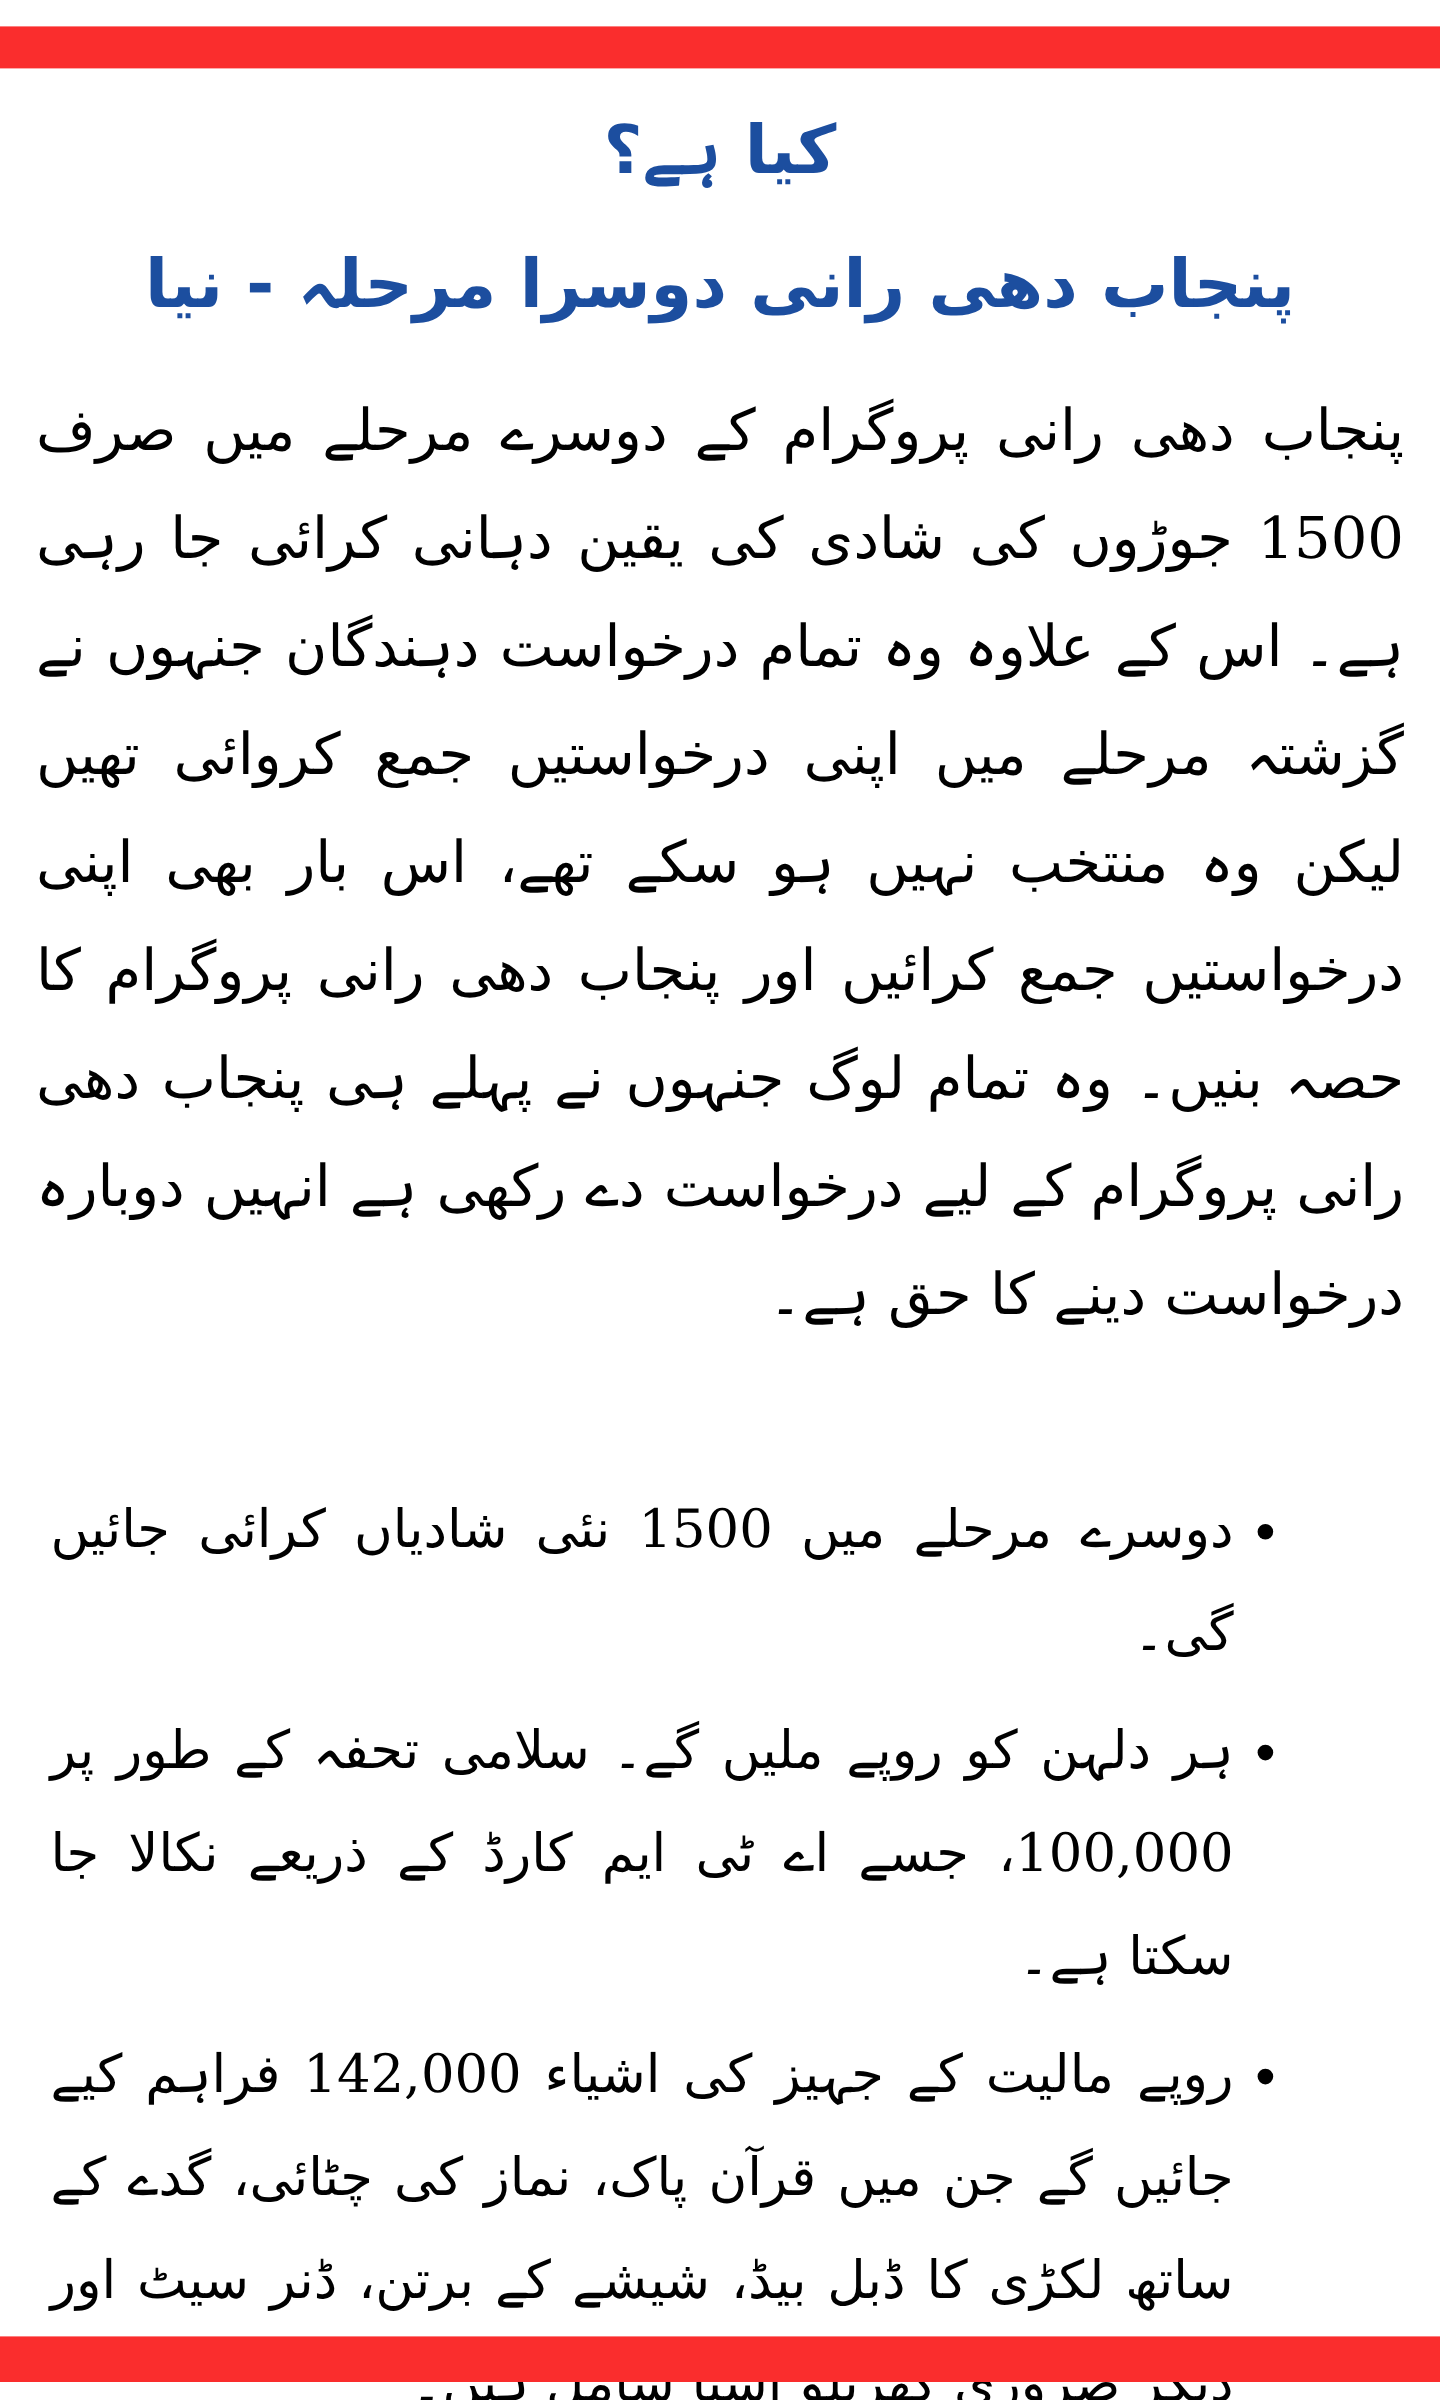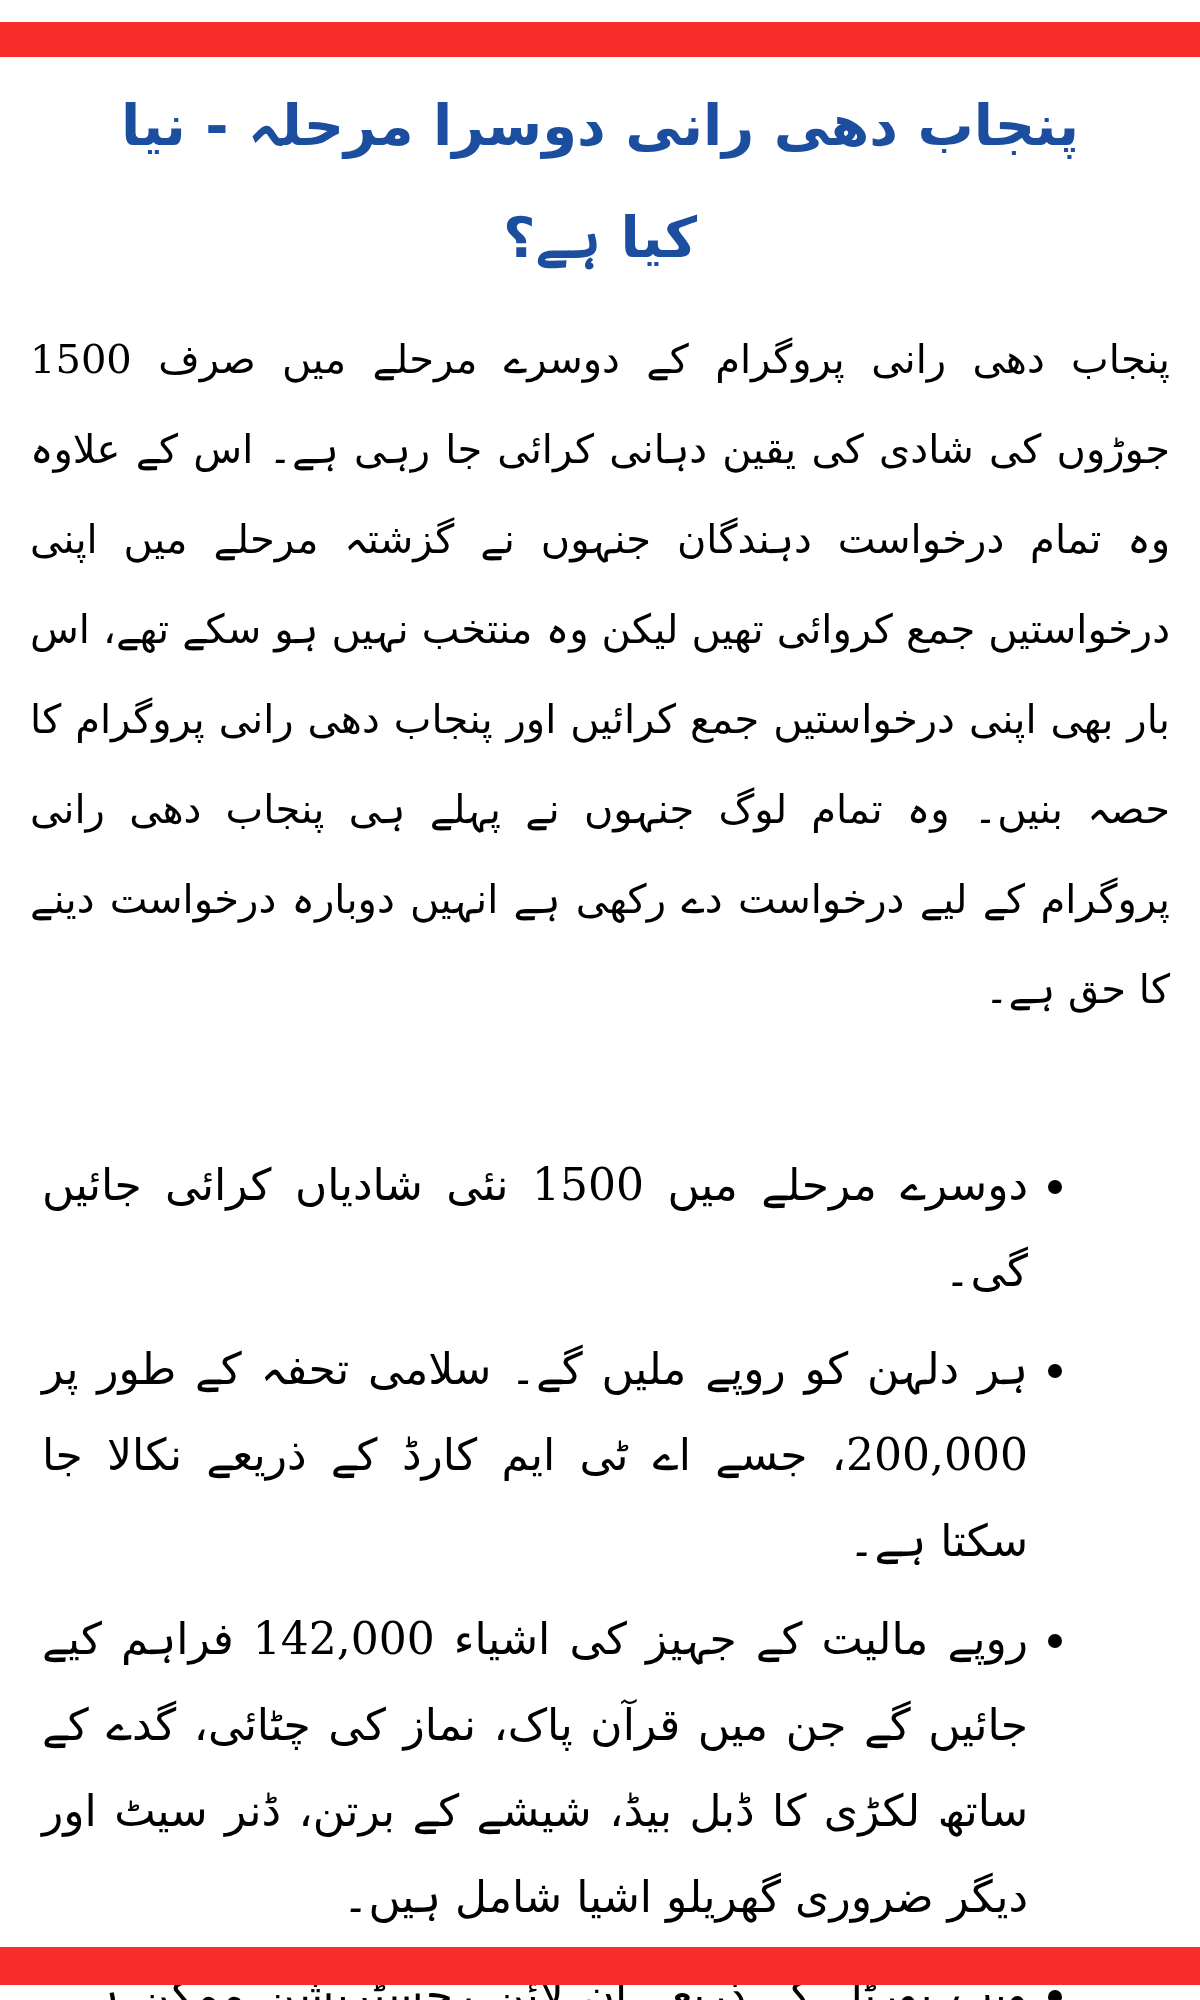--- a/index.html
+++ b/index.html
@@ -37,21 +37,21 @@
     font-weight: bold;
     font-size: 56px;
     text-align: center;
     font-family: "DejaVu Sans", sans-serif;
   }
   .title-line { display: block; line-height: 112px; }
 
   
   .para {
     margin: 20px 30px 0;
-    font-size: 40px;
+    font-size: 48px;
     line-height: 90px;
     text-align: justify;
     font-family: "DejaVu Serif", "DejaVu Sans", sans-serif;
   }
 
   .benefits {
     margin: 108px 30px 0;
     padding: 0 130px 0 0;
     list-style: disc;
     font-size: 44px;
@@ -67,29 +67,29 @@
 </head>
 <body>
 
 <div class="page">
 
   <div class="bar bar-top"></div>
 
   <main class="content" dir="rtl" lang="ur">
 
     <h1 class="title">
+      <span class="title-line">کیا ہے؟</span>
       <span class="title-line">پنجاب دھی رانی دوسرا مرحلہ - نیا</span>
-      <span class="title-line">کیا ہے؟</span>
     </h1>
 
     <p class="para">پنجاب دھی رانی پروگرام کے دوسرے مرحلے میں صرف 1500 جوڑوں کی شادی کی یقین دہانی کرائی جا رہی ہے۔ اس کے علاوہ وہ تمام درخواست دہندگان جنہوں نے گزشتہ مرحلے میں اپنی درخواستیں جمع کروائی تھیں لیکن وہ منتخب نہیں ہو سکے تھے، اس بار بھی اپنی درخواستیں جمع کرائیں اور پنجاب دھی رانی پروگرام کا حصہ بنیں۔ وہ تمام لوگ جنہوں نے پہلے ہی پنجاب دھی رانی پروگرام کے لیے درخواست دے رکھی ہے انہیں دوبارہ درخواست دینے کا حق ہے۔</p>
 
     <ul class="benefits">
       <li>دوسرے مرحلے میں 1500 نئی شادیاں کرائی جائیں گی۔</li>
-      <li>ہر دلہن کو روپے ملیں گے۔ سلامی تحفہ کے طور پر 200,000، جسے اے ٹی ایم کارڈ کے ذریعے نکالا جا سکتا ہے۔</li>
+      <li>ہر دلہن کو روپے ملیں گے۔ سلامی تحفہ کے طور پر 100,000، جسے اے ٹی ایم کارڈ کے ذریعے نکالا جا سکتا ہے۔</li>
       <li>روپے مالیت کے جہیز کی اشیاء 142,000 فراہم کیے جائیں گے جن میں قرآن پاک، نماز کی چٹائی، گدے کے ساتھ لکڑی کا ڈبل بیڈ، شیشے کے برتن، ڈنر سیٹ اور دیگر ضروری گھریلو اشیا شامل ہیں۔</li>
       <li>ویب پورٹل کے ذریعے آن لائن رجسٹریشن ممکن ہے۔ اس طرح والدین کے لیے دفتر کی کوئی پریشانی نہیں ہے۔</li>
 
     </ul>
 
   </main>
 
   <div class="bar bar-bottom"></div>
 
 </div>

